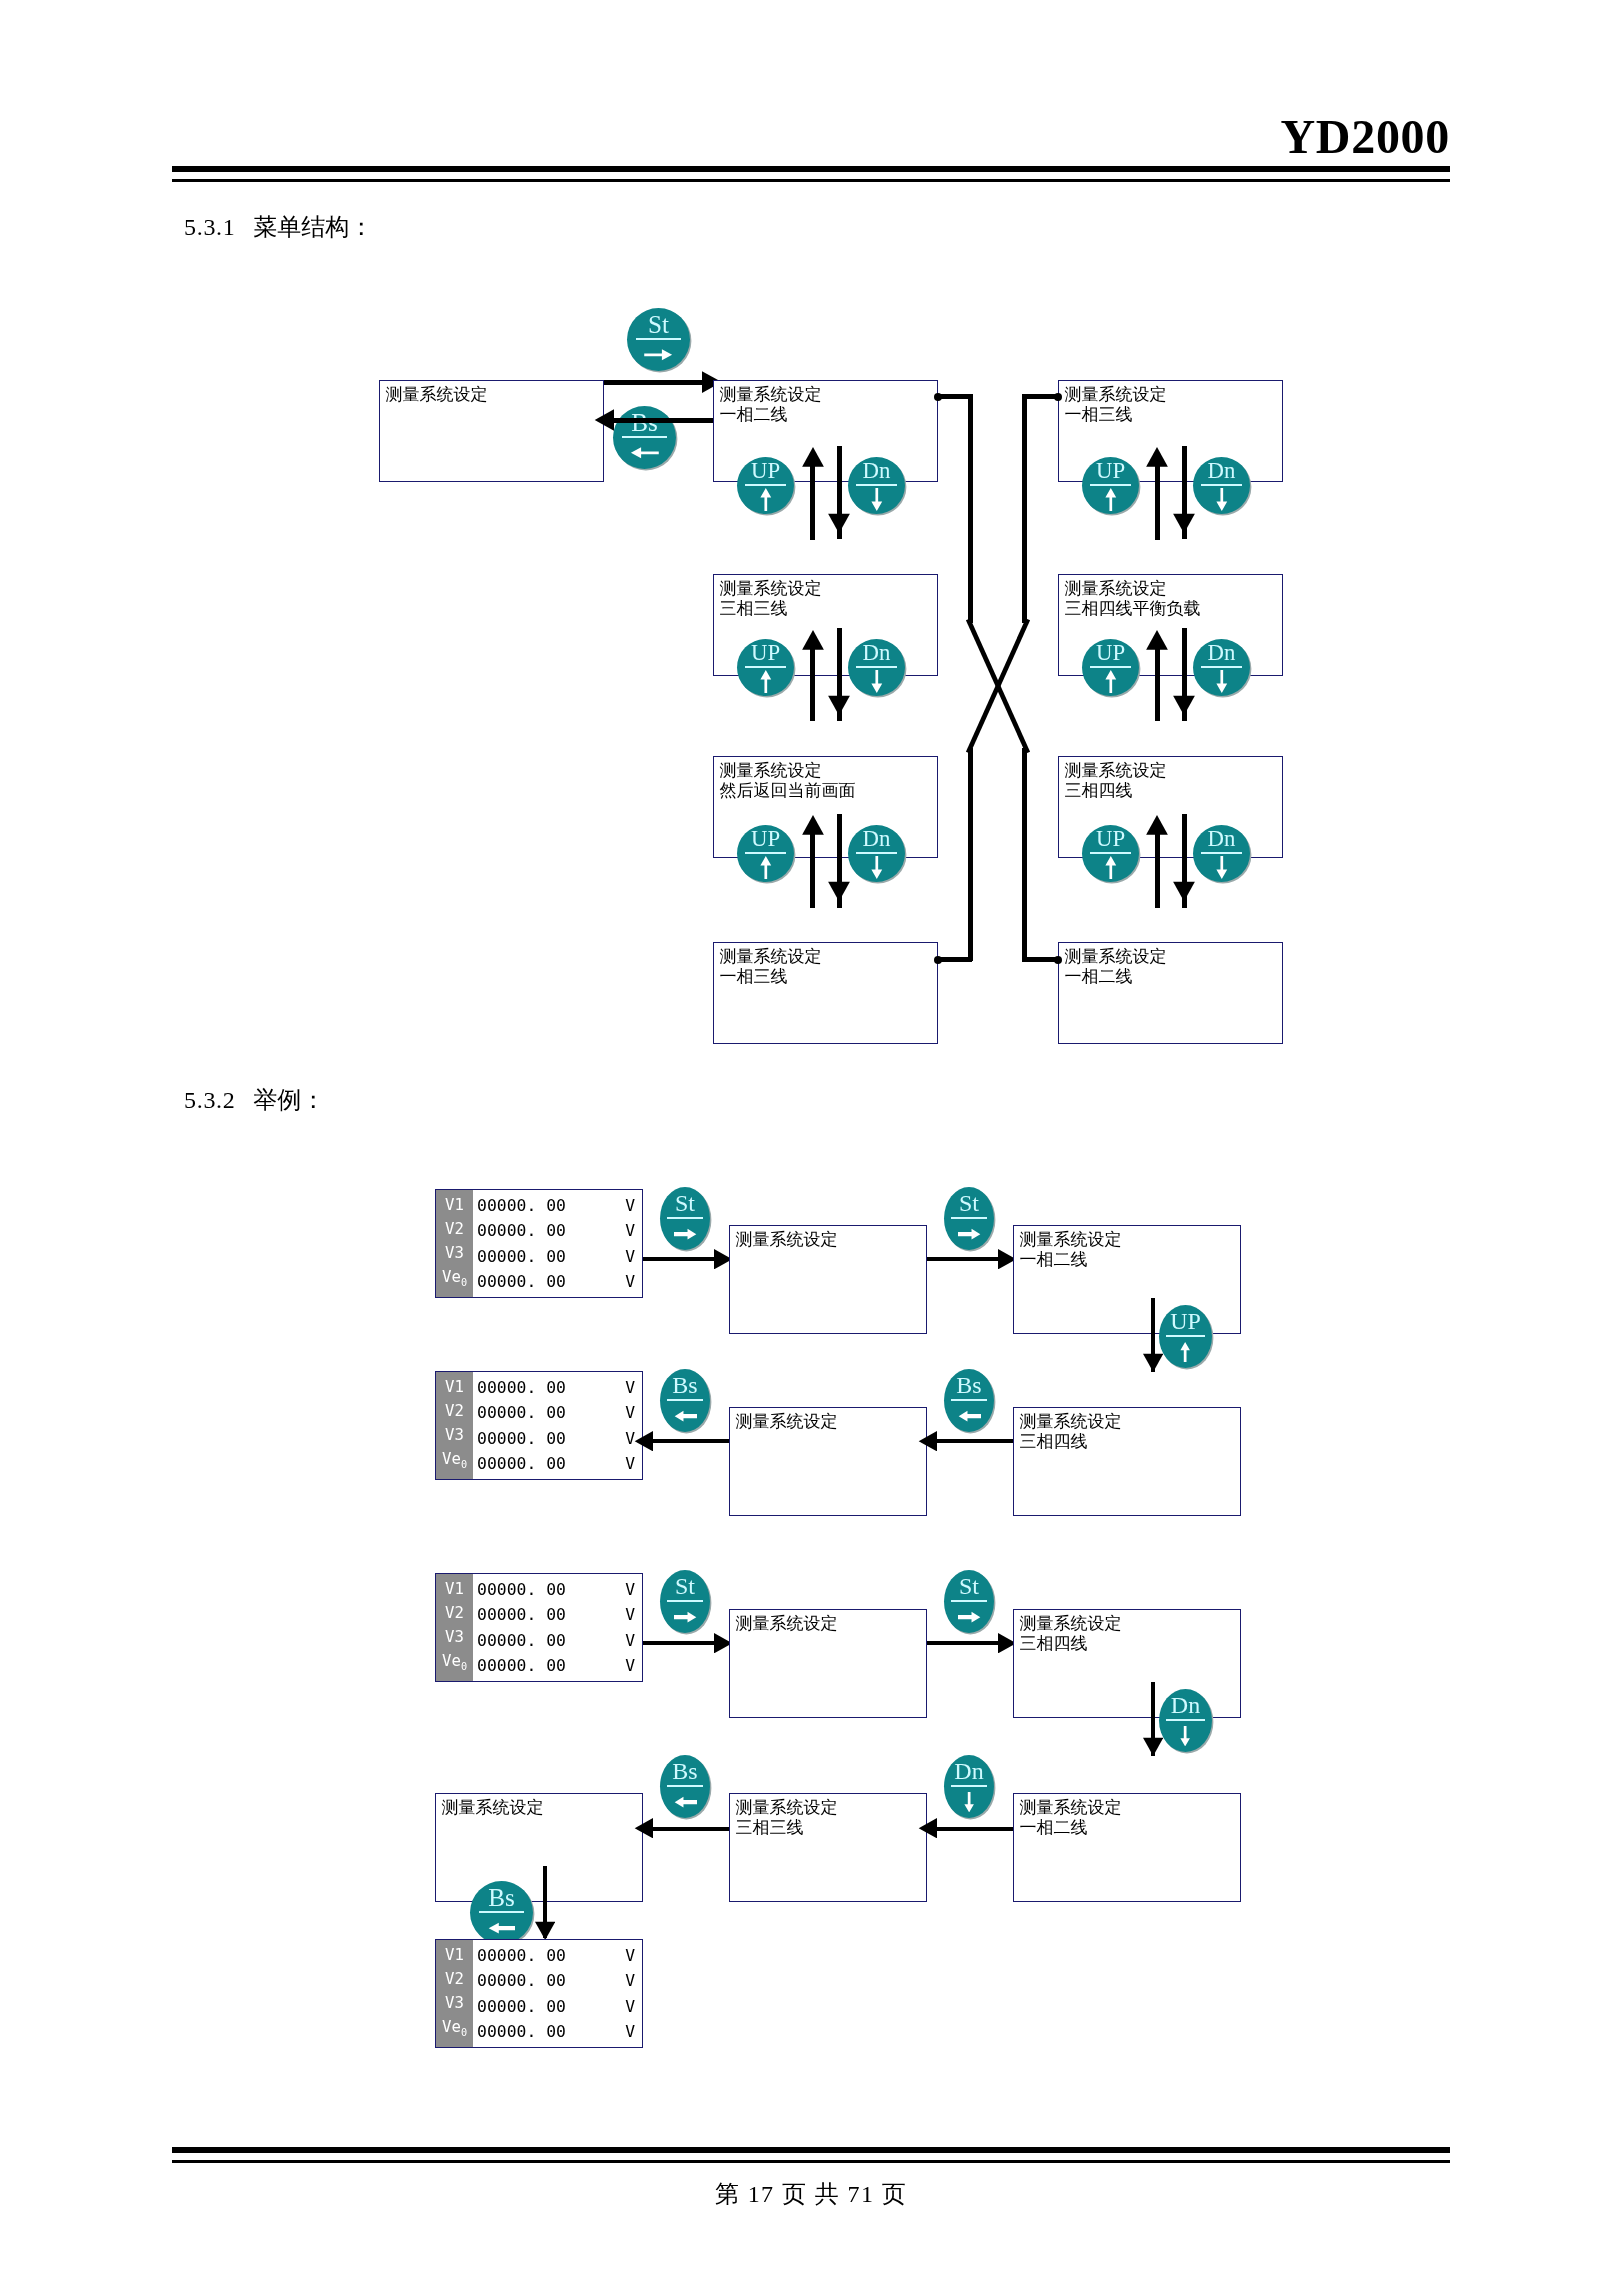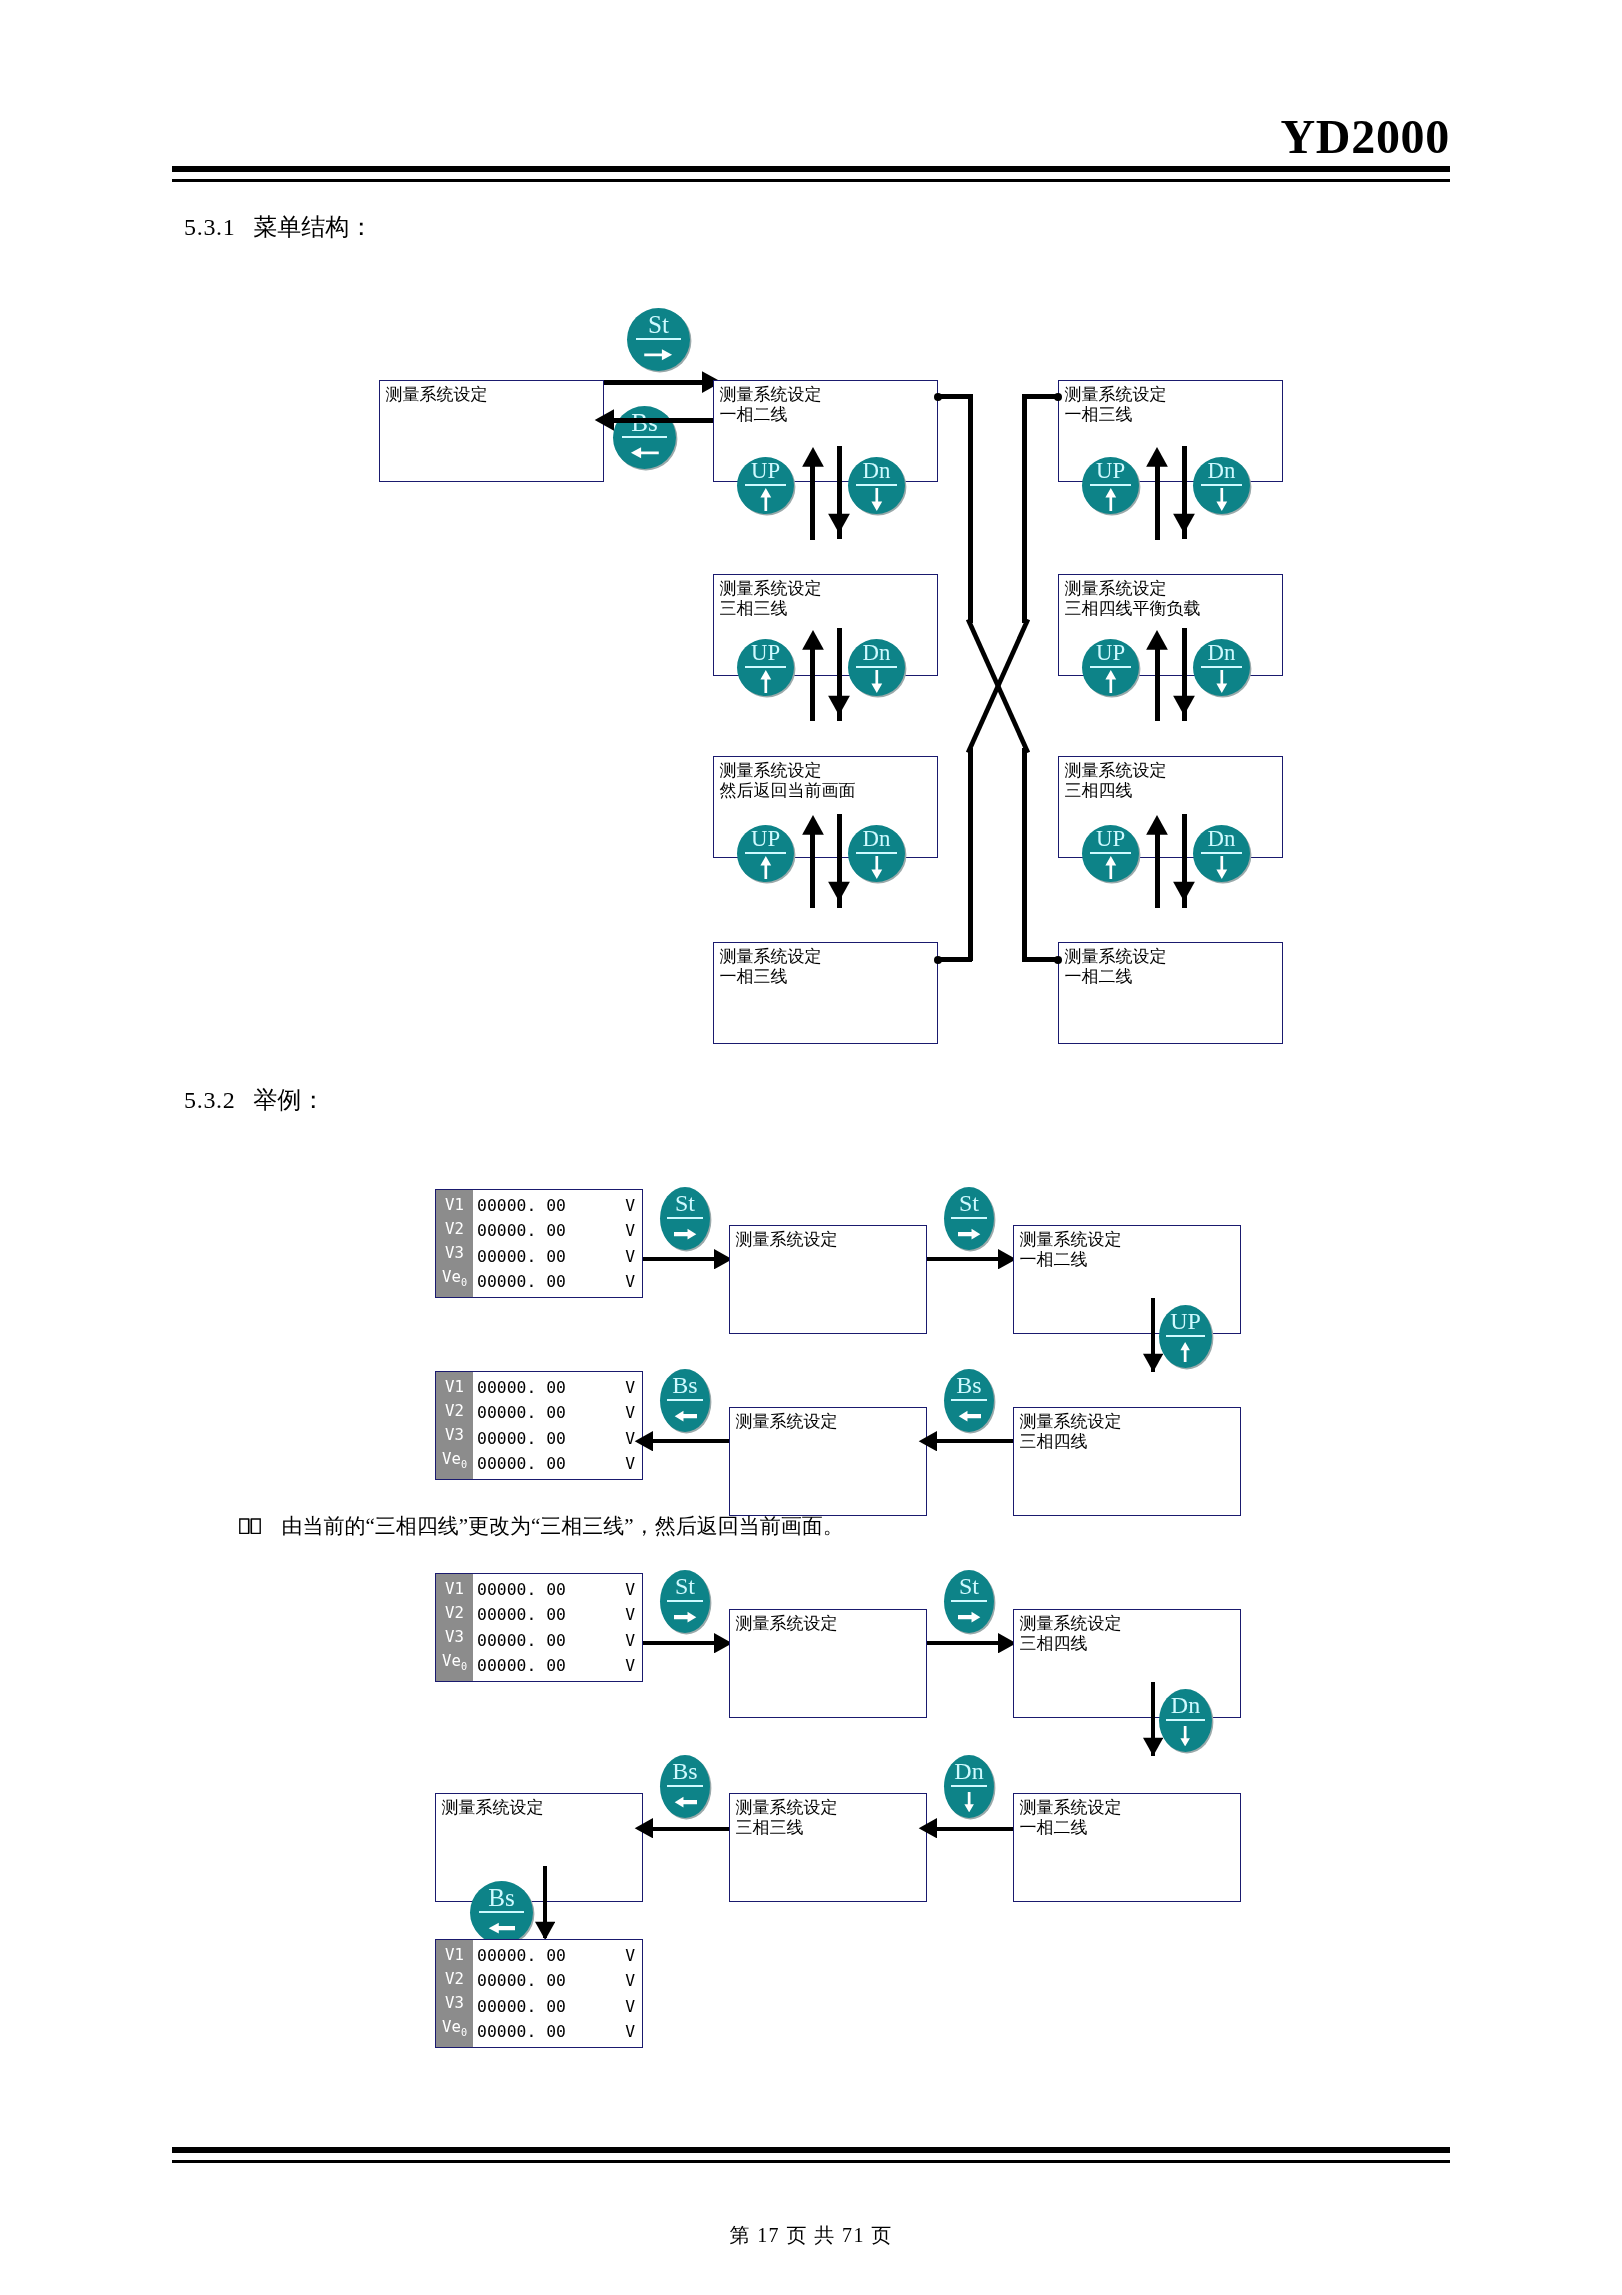--- a/index.html
+++ b/index.html
@@ -188,25 +188,24 @@
     color: #000;
     white-space: nowrap;
   }
   .lcd-right .vrow .unit { padding-left: 9.5px; }
 
   
   .footer-text {
     position: absolute;
     left: 0; right: 0;
     text-align: center;
-    font-size: 20px;
+    font-size: 24px;
     font-family: "Liberation Serif", "DejaVu Serif", serif;
     color: #000;
     letter-spacing: 1.4px;
-    margin-top: 44px;
   }
   .watermark {
     position: absolute;
     right: 89px;
     bottom: 82px;
     width: 436px;
     height: 157px;
     opacity: 0.30;
     pointer-events: none;
   }
@@ -671,28 +670,20 @@
     <svg width="19" height="20.4" viewBox="0 0 28 30">
         <path d="M28 0 L1 15 L28 30 Z" fill="#000"></path>
       </svg>
   </div>
 
   <div class="fbox" style="left:1013px; top:1371px; width:228px; height:109px;">
     <span>测量系统设定</span>
     <span>三相四线</span>
   </div>
 
-  <div class="bullet-line" style="left:239px; top:1512px;">
-    <span class="book-icon">
-      <svg width="22" height="17.7" viewBox="0 0 32 26">
-        <path d="M1 3 h13 v21 h-13 z M18 3 h13 v21 h-13 z" fill="none" stroke="#000" stroke-width="2"></path>
-        <path d="M14 3 v21 M18 3 v21" stroke="#000" stroke-width="2"></path>
-      </svg>
-    </span><span>由当前的“三相四线”更改为“三相三线”，然后返回当前画面。</span>
-  </div>
 
   <div class="lcd" style="left:435px; top:1573px; width:208px; height:109px;">
     <div class="lcd-left">
       <div class="lrow"><span>V1</span></div>
       <div class="lrow"><span>V2</span></div>
       <div class="lrow"><span>V3</span></div>
       <div class="lrow"><span>Ve</span><sub>0</sub></div>
     </div>
     <div class="lcd-right">
       <div class="vrow">

